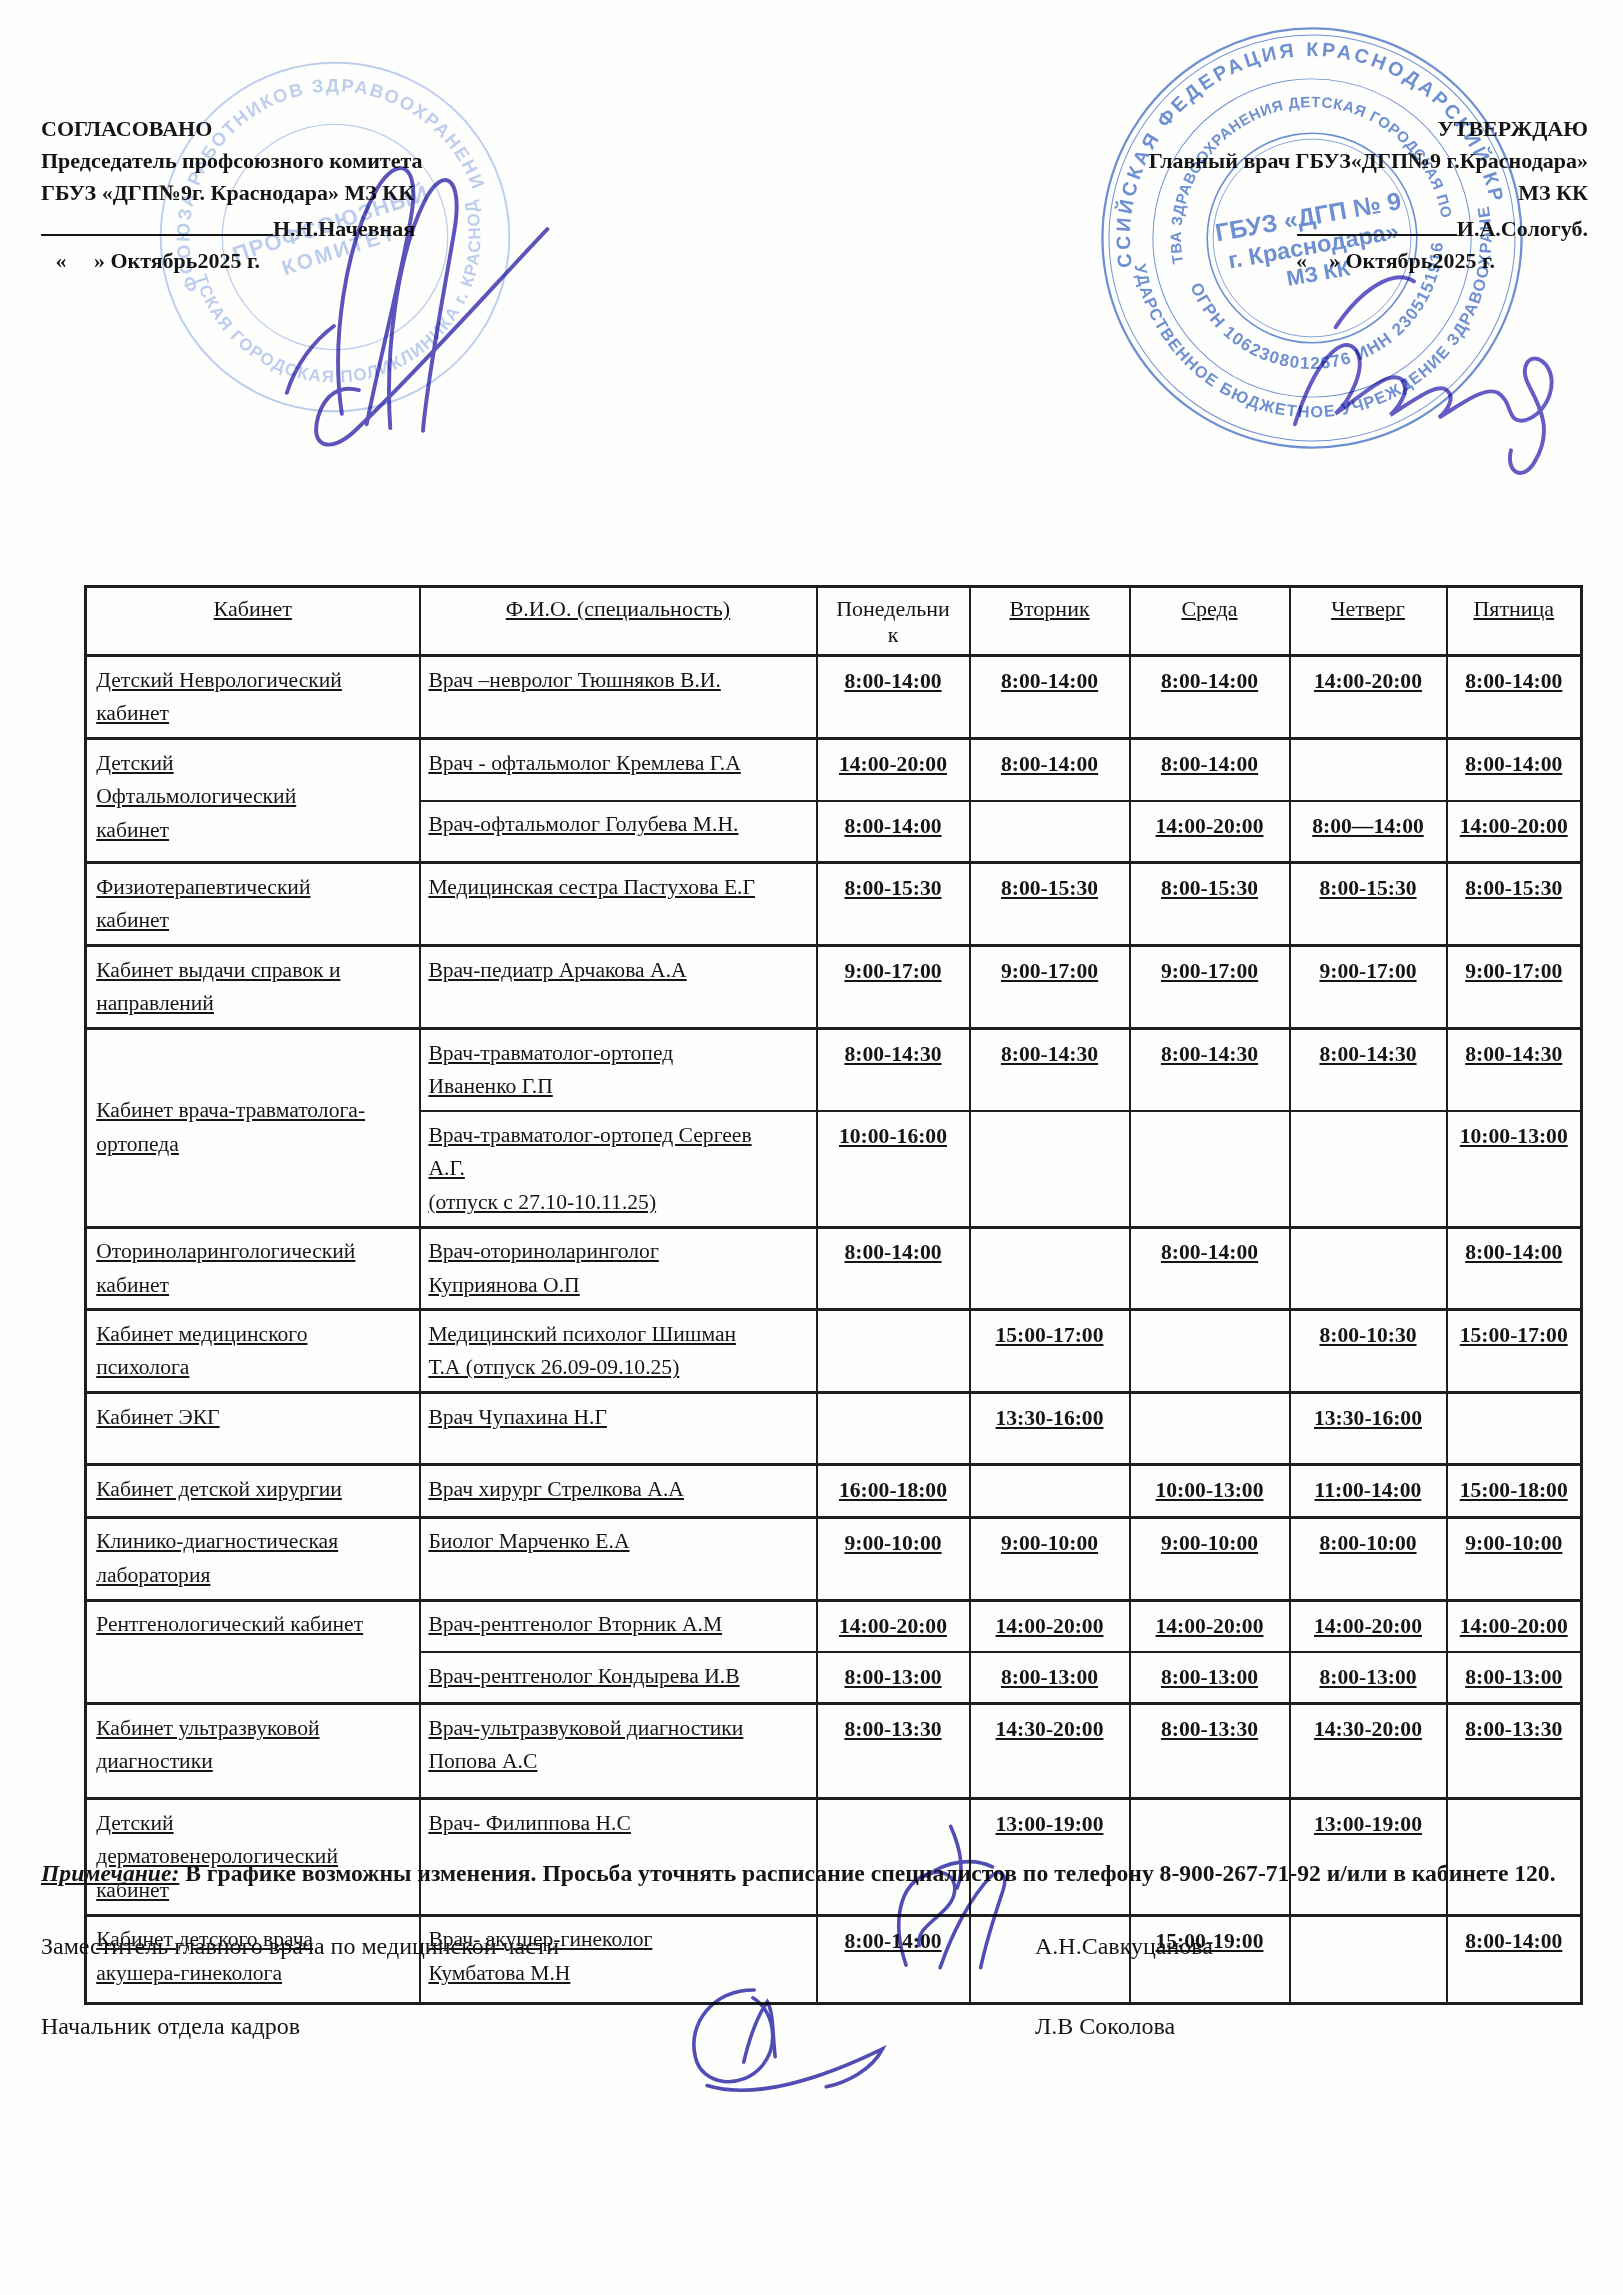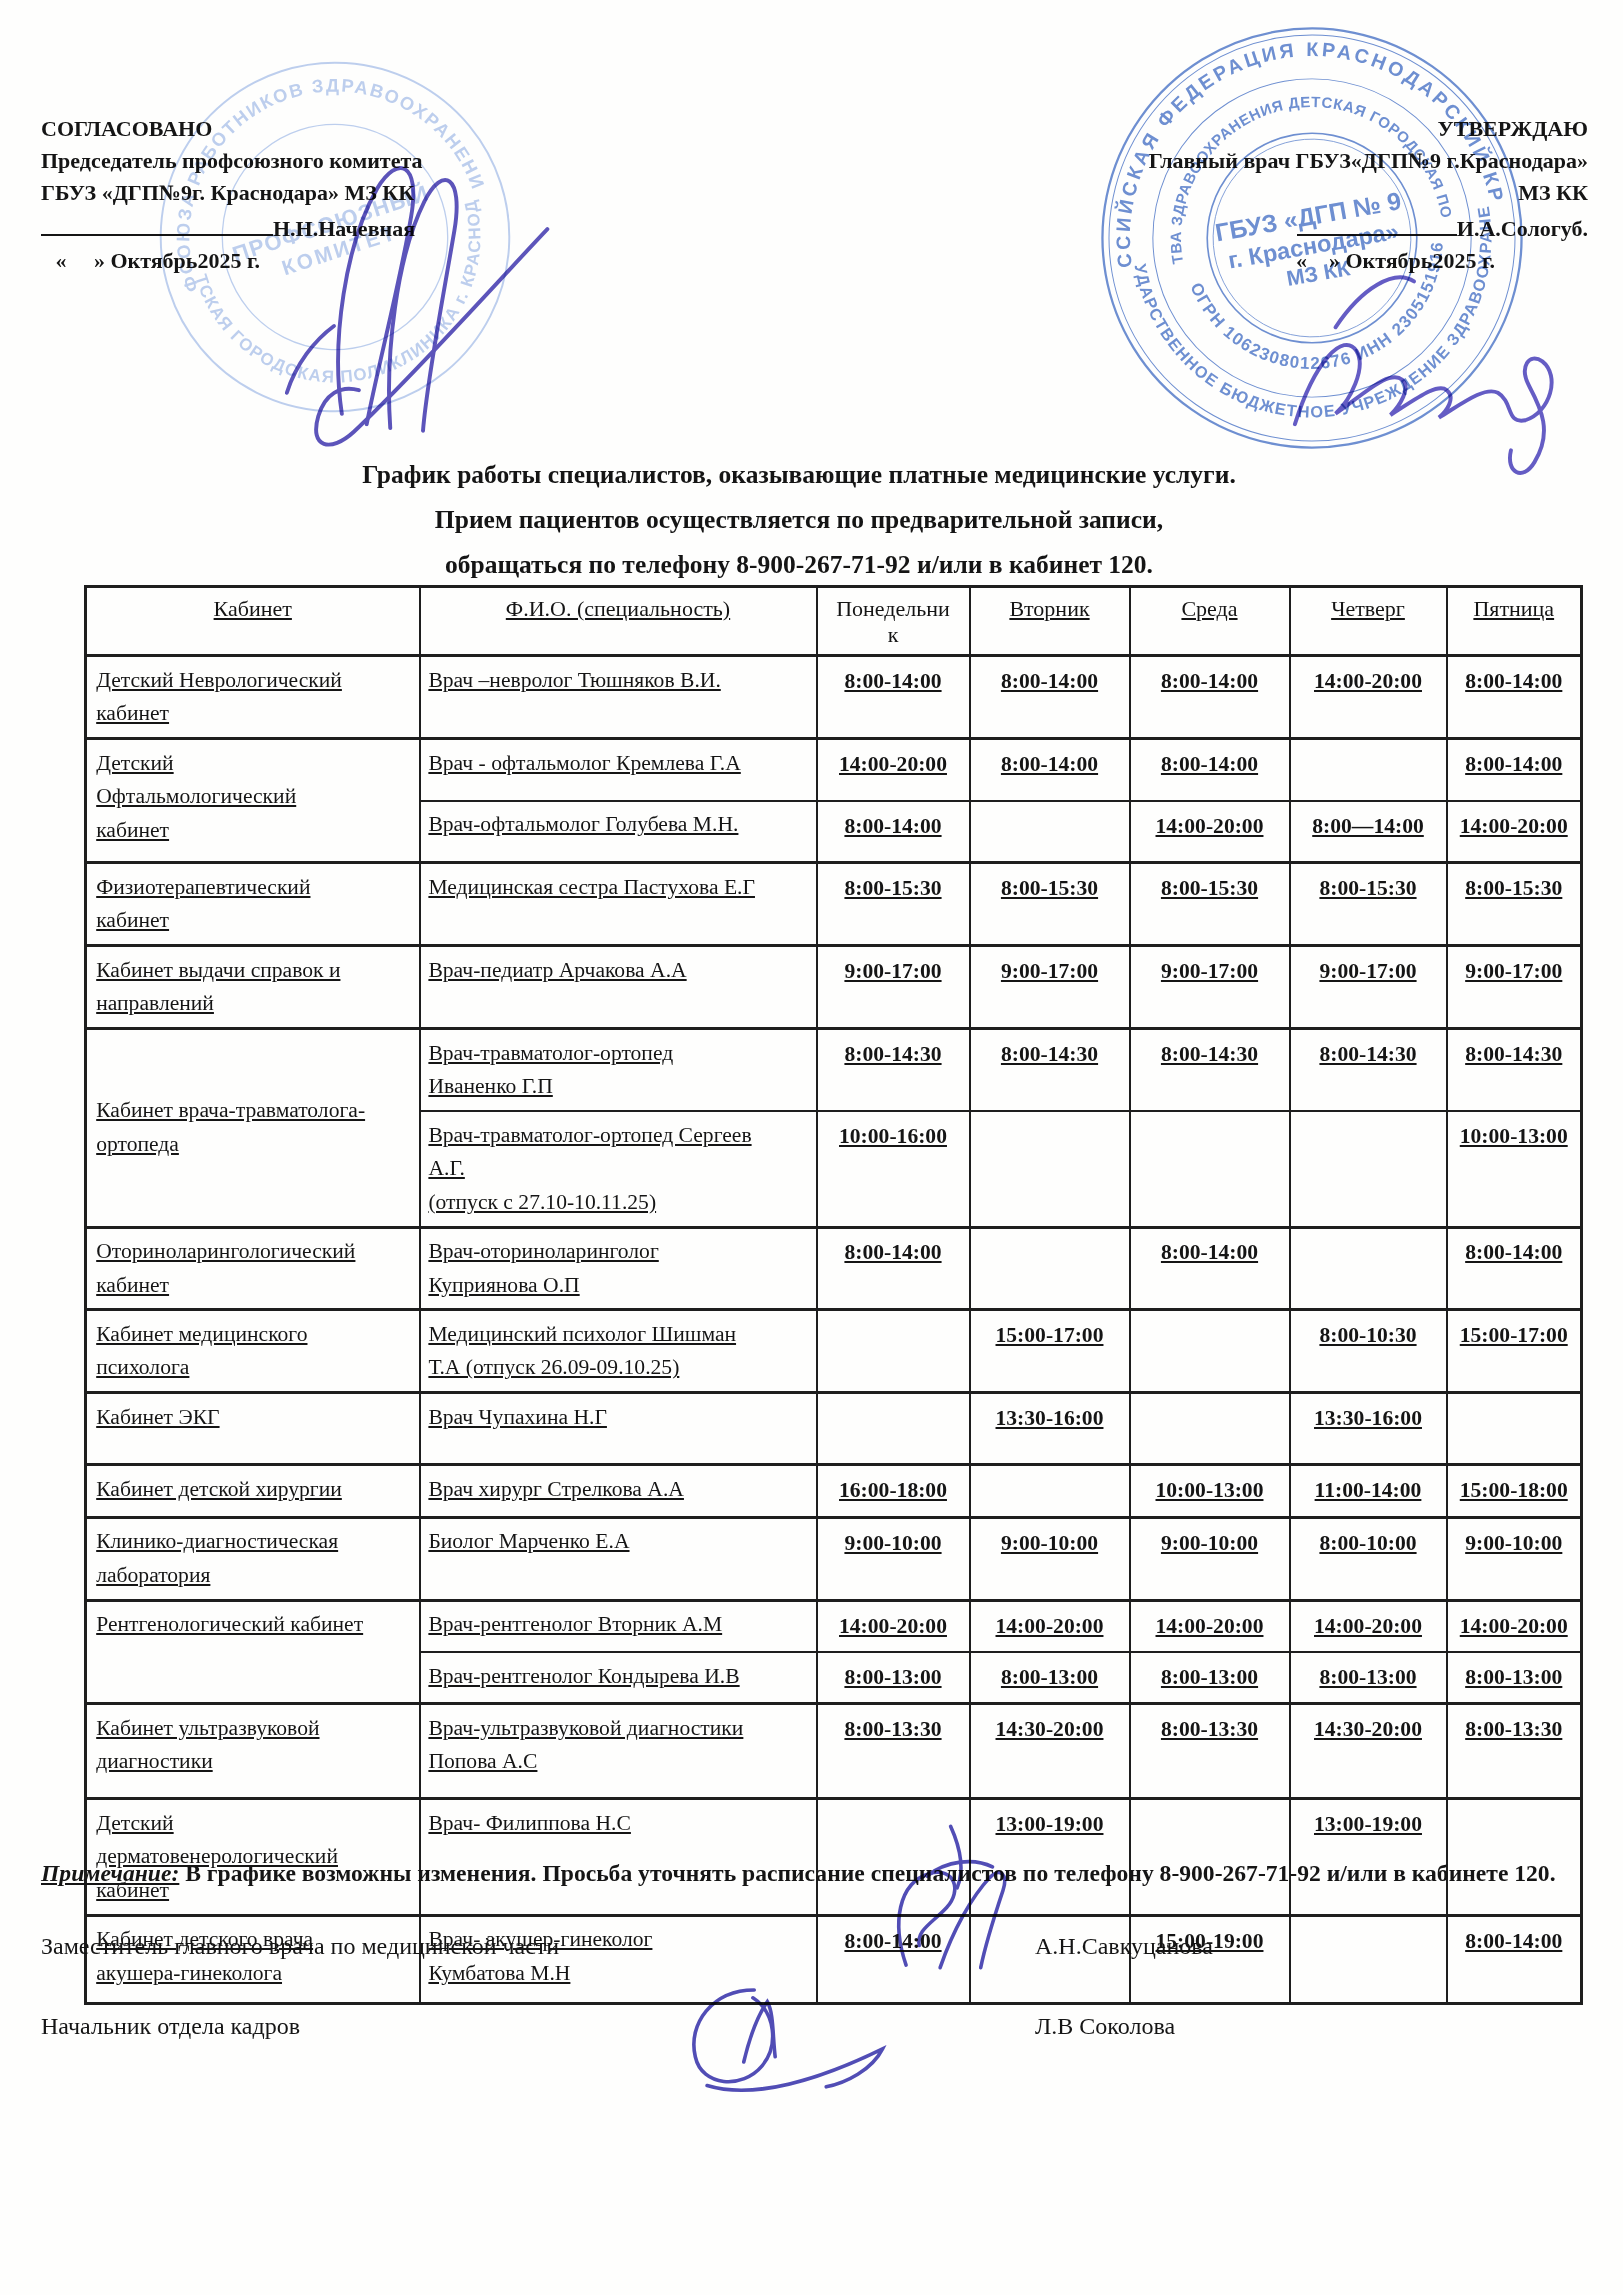--- a/index.html
+++ b/index.html
@@ -121,25 +121,20 @@
   </div>
 
   <div class="approve right">
     <div>УТВЕРЖДАЮ</div>
     <div>Главный врач ГБУЗ«ДГП№9 г.Краснодара»</div>
     <div>МЗ КК</div>
     <div><span class="sigline"></span><span>И.А.Сологуб.</span></div>
     <div class="date">«    » Октябрь2025 г.</div>
   </div>
 
-  <div class="title">
-    <div>График работы специалистов, оказывающие платные медицинские услуги.</div>
-    <div>Прием пациентов осуществляется по предварительной записи,</div>
-    <div>обращаться по телефону 8-900-267-71-92 и/или в кабинет 120.</div>
-  </div>
 
   <table class="sched">
     <colgroup>
       <col style="width:334px">
         <col style="width:397px">
         <col style="width:153px">
       <col style="width:160px">
         <col style="width:160px">
         <col style="width:157px">
         <col style="width:135px">

